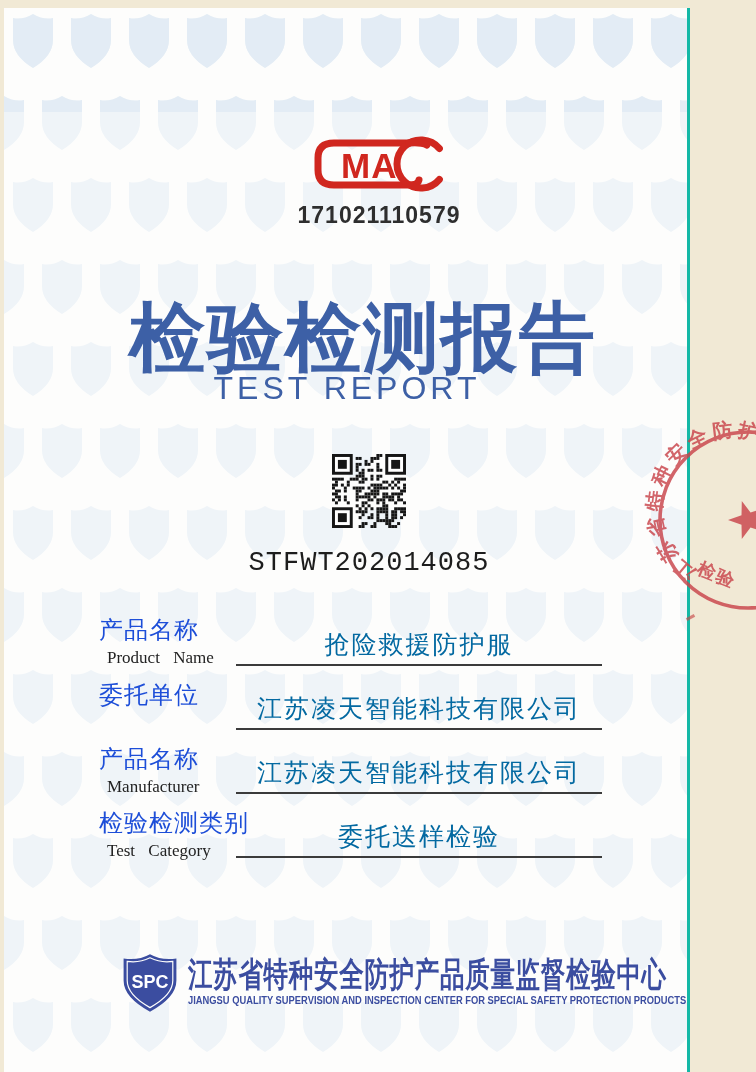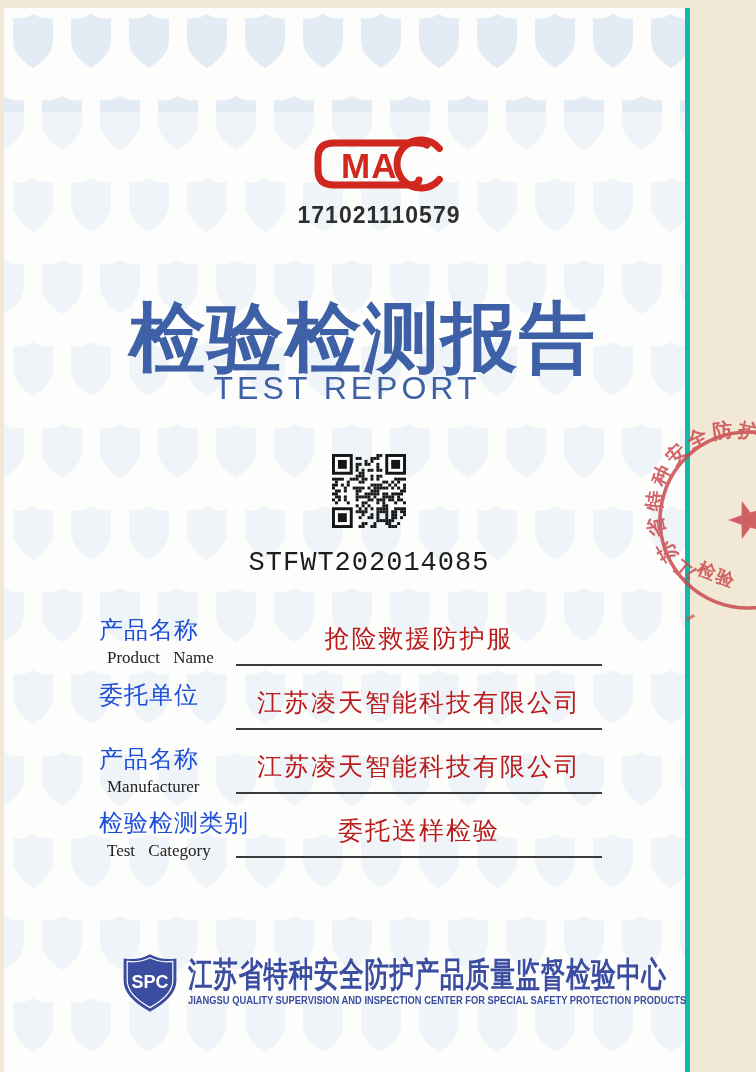--- a/index.html
+++ b/index.html
@@ -1,29 +1,29 @@
 <!DOCTYPE html>
 <html><head>
 <meta charset="utf-8">
 <style>
   html,body{margin:0;padding:0;}
   body{width:756px;height:1072px;overflow:hidden;background:#e8e0cc;font-family:"Liberation Sans",sans-serif;}
   .frame{position:relative;width:756px;height:1072px;background:#f1e9d5;}
-  .page{position:absolute;left:4px;top:8px;width:686px;height:1064px;background:#fdfdfc;border-right:5px solid #14b8a6;box-sizing:border-box;}
+  .page{position:absolute;left:4px;top:8px;width:686px;height:1064px;background:#fdfdfc;border-right:3px solid #14b8a6;box-sizing:border-box;}
   .wm{position:absolute;left:0;top:0;width:100%;height:100%;pointer-events:none;}
   .layer{position:absolute;z-index:2;}
   .cma-logo{left:305px;top:124px;width:140px;height:64px;}
   .cma-num{left:285px;top:194px;width:180px;text-align:center;font-size:23px;font-weight:600;letter-spacing:1px;color:#2e2e2e;}
   .title-zh{left:28px;top:270px;width:630px;text-align:center;font-size:76px;font-weight:700;letter-spacing:2px;color:#3d60a6;line-height:1.15;margin:16px;font-family:"Liberation Sans",sans-serif;}
   .title-en{left:28px;top:362px;width:630px;text-align:center;font-size:32px;font-weight:500;letter-spacing:4px;color:#3d60a6;}
   .qr{left:328px;top:446px;width:74px;height:74px;}
   .report-num{left:205px;top:540px;width:320px;text-align:center;font-family:Liberation Mono, monospace;font-size:27px;letter-spacing:1px;color:#1d1d1d;}
   .field-label-zh{left:95px;width:230px;font-family:"Liberation Serif",serif;font-size:24px;letter-spacing:1px;color:#1d4ed8;}
   .field-label-en{left:86px;width:230px;font-family:"Liberation Serif",serif;font-size:17px;word-spacing:9px;color:#222;margin-left:17px;}
-  .field-value{left:232px;width:366px;height:42px;border-bottom:2px solid #3b3b3b;display:flex;align-items:flex-end;justify-content:center;font-family:"Liberation Serif",serif;font-size:25px;letter-spacing:2px;color:#b91c1c;padding-bottom:9px;box-sizing:border-box;}
+  .field-value{left:232px;width:366px;height:42px;border-bottom:2px solid #3b3b3b;display:flex;align-items:flex-end;justify-content:center;font-family:"Liberation Serif",serif;font-size:25px;letter-spacing:2px;color:#0369a1;padding-bottom:3px;box-sizing:border-box;}
   .spc-logo{left:116px;top:940px;width:60px;height:70px;}
   .org-zh{left:184px;top:944px;width:660px;font-size:34px;font-weight:800;letter-spacing:1px;color:#3b4da0;transform:scaleX(0.72);transform-origin:left top;white-space:nowrap;}
   .org-en{left:184px;top:986px;width:660px;font-size:11px;font-weight:700;color:#3b4da0;transform:scaleX(0.85);transform-origin:left top;white-space:nowrap;}
   .stamp{position:absolute;left:640px;top:415px;width:116px;height:215px;z-index:3;opacity:0.82;}
   .smudge{position:absolute;left:686px;top:616px;width:9px;height:3px;background:#c84a4a;transform:rotate(-28deg);opacity:.65;z-index:3;}
 </style>
 </head>
 <body>
 
 <div class="frame">

